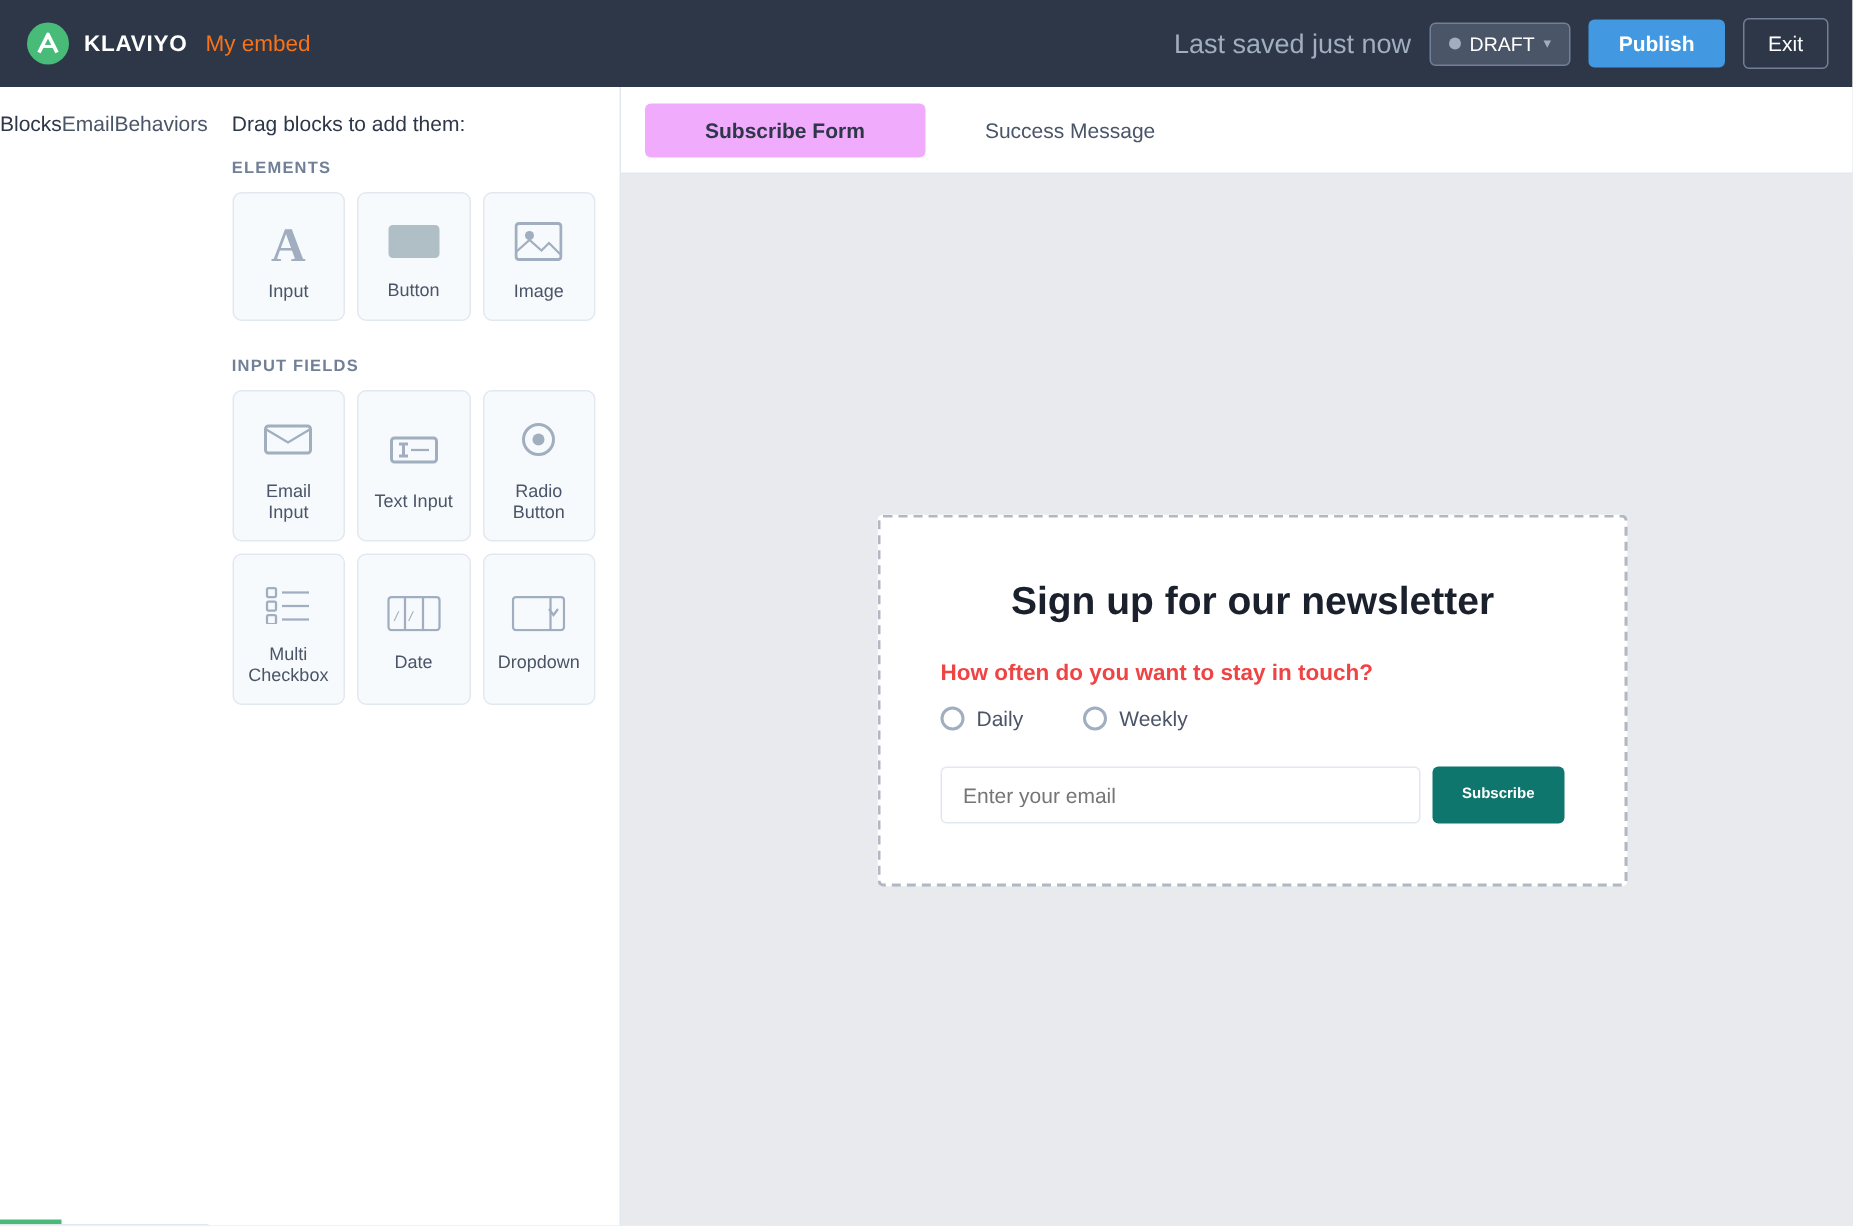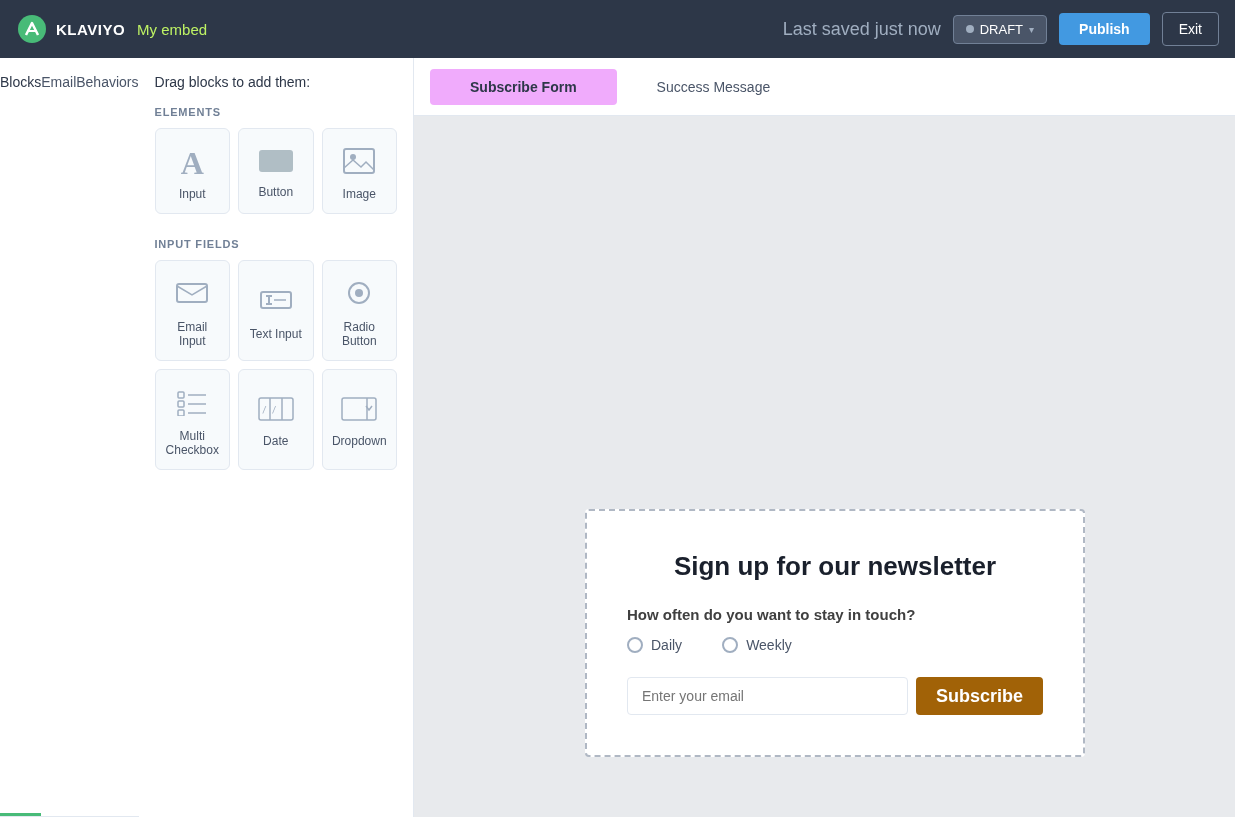--- a/index.html
+++ b/index.html
@@ -7,21 +7,21 @@
 
     
     .topnav {
       display: flex; align-items: center; background: #2d3748; height: 58px;
       padding: 0 16px; justify-content: space-between; color: white;
     }
     .topnav-left { display: flex; align-items: center; gap: 12px; }
     .logo-wrap { display: flex; align-items: center; gap: 8px; }
     .logo-icon { width: 32px; height: 32px; }
     .logo-text { color: white; font-size: 15px; font-weight: 600; letter-spacing: 0.5px; }
-    .embed-title { color: #bef264; font-size: 15px; }
+    .embed-title { color: #f97316; font-size: 15px; }
     .topnav-right { display: flex; align-items: center; gap: 12px; }
     .last-saved { color: #a0aec0; font-size: 18px; }
     .draft-btn {
       display: flex; align-items: center; gap: 6px;
       background: #4a5568; border: 1px solid #718096; border-radius: 4px;
       color: white; padding: 6px 12px; font-size: 13px; cursor: pointer;
     }
     .draft-dot { width: 8px; height: 8px; border-radius: 50%; background: #a0aec0; display: inline-block; }
     .draft-chevron { font-size: 10px; color: #a0aec0; }
     .publish-btn {
@@ -76,47 +76,47 @@
       display: flex; background: white; border-bottom: 1px solid #e2e8f0;
       height: 58px; align-items: center; padding: 0 16px; gap: 0;
     }
     .canvas-tab {
       padding: 10px 40px; font-size: 14px; font-weight: 500; cursor: pointer;
       border-radius: 4px; color: #4a5568;
     }
     .canvas-tab.active { background: #f0abfc; color: #2d3748; font-weight: 600; }
 
     .canvas-area {
-      flex: 1; display: flex; align-items: flex-end; justify-content: center;
+      flex: 1; display: flex; align-items: center; justify-content: center;
       padding: 60px 20px;
       margin-left: 21px;
     }
 
     
     .form-preview {
       background: white; border: 2px dashed #b0b8c4; border-radius: 4px;
       width: 500px; padding: 40px 40px 40px;
     }
     .form-title { text-align: center; font-size: 26px; font-weight: 700; color: #1a202c; margin-bottom: 24px; }
-    .form-question { font-size: 15px; color: #404040; font-weight: 600; margin-bottom: 14px; }
+    .form-question { font-size: 15px; color: #ef4444; font-weight: 600; margin-bottom: 14px; }
     .radio-group { display: flex; gap: 40px; margin-bottom: 24px; }
     .radio-item { display: flex; align-items: center; gap: 8px; font-size: 14px; color: #4a5568; }
     .radio-circle {
       width: 16px; height: 16px; border-radius: 50%; border: 2px solid #a0aec0;
       background: white; display: inline-block;
     }
     .email-row { display: flex; gap: 8px; }
     .email-input {
       flex: 1; border: 1px solid #e2e8f0; border-radius: 4px;
       padding: 10px 14px; font-size: 14px; color: #a0aec0;
       background: white;
     }
     .subscribe-btn {
-      background: #a16207; color: white; border: none; border-radius: 4px;
-      padding: 6px 20px; font-size: 18px; font-weight: 600; cursor: pointer;
+      background: #0f766e; color: white; border: none; border-radius: 4px;
+      padding: 6px 20px; font-size: 10px; font-weight: 600; cursor: pointer;
       white-space: nowrap;
     }
   </style>
 </head>
 <body>
 
 <nav class="topnav">
   <div class="topnav-left">
     <div class="logo-wrap">
 

